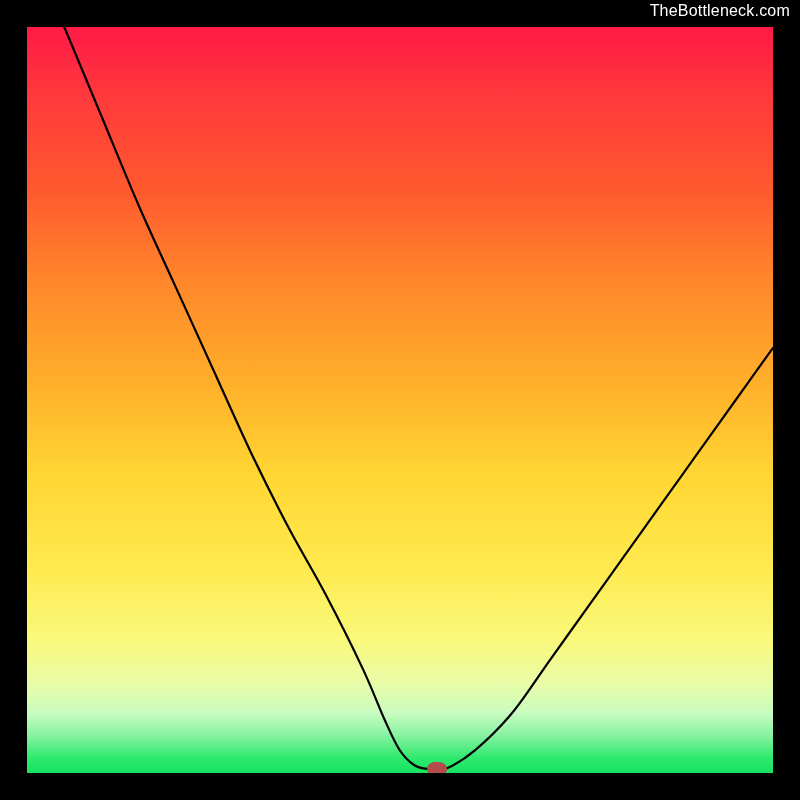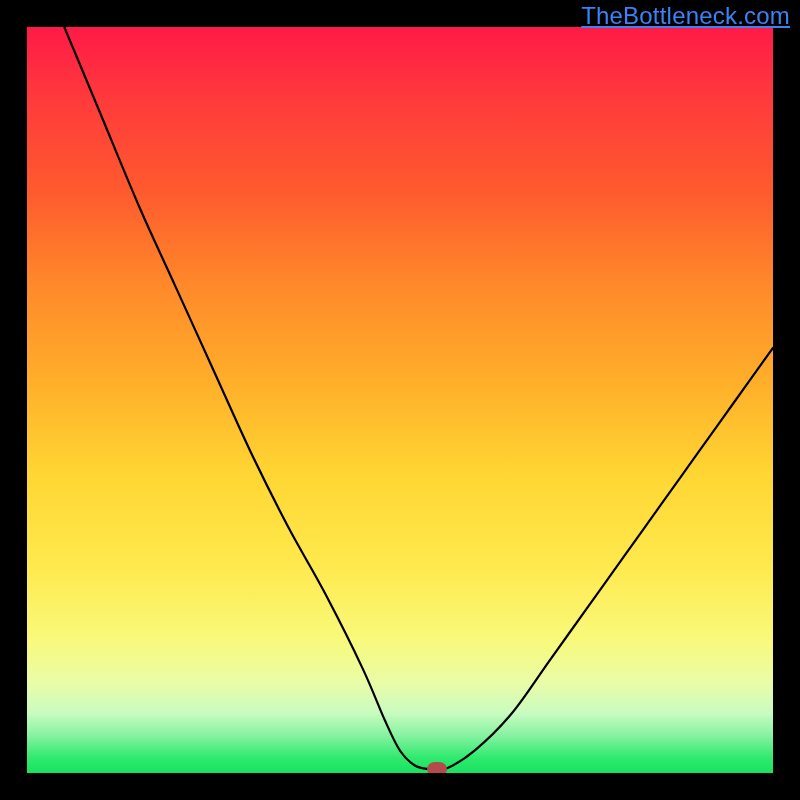--- a/index.html
+++ b/index.html
@@ -14,26 +14,25 @@
   .frame {
     position: relative;
     width: 800px;
     height: 800px;
     background: #000;
   }
   .watermark {
     position: absolute;
     top: 2px;
     right: 10px;
-    color: #3b82f6;
-    font-size: 24px;
+    color: #ffffff;
+    font-size: 16px;
     letter-spacing: 0.2px;
     z-index: 10;
     user-select: none;
-    text-decoration: underline;
   }
   .plot-area {
     position: absolute;
     left: 27px;
     top: 27px;
     width: 746px;
     height: 746px;
     overflow: hidden;
   }
   

